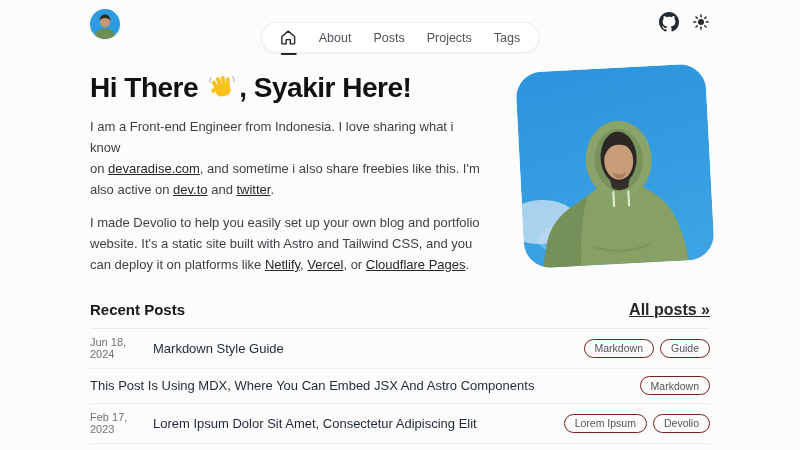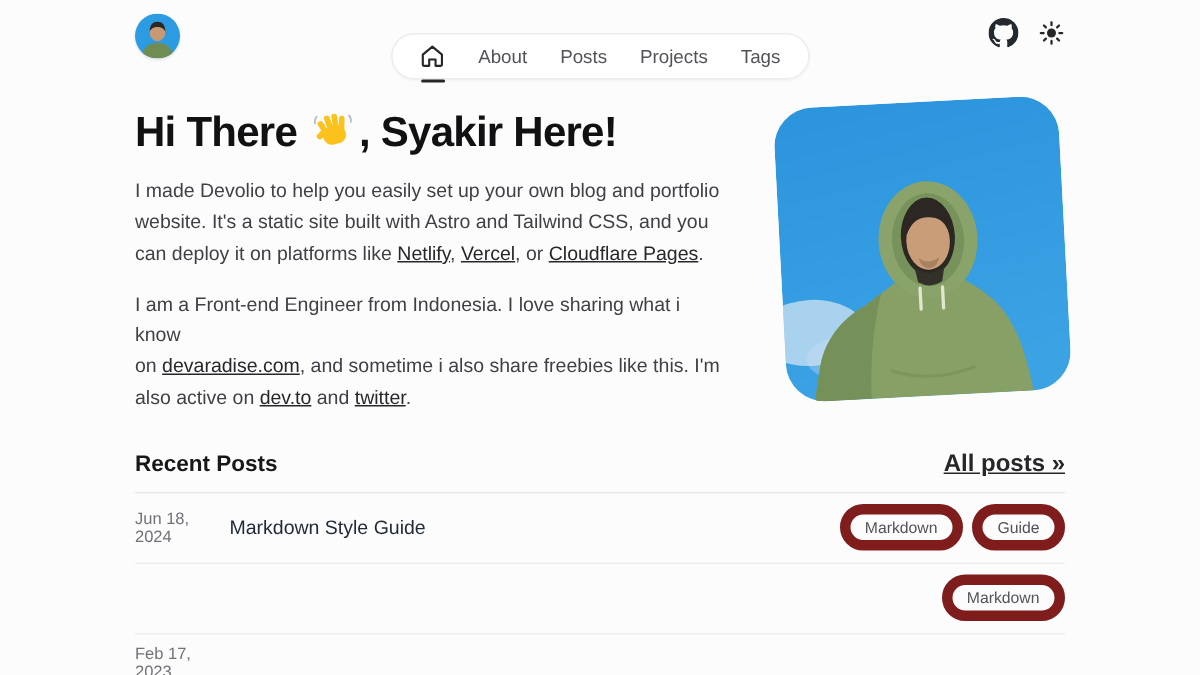--- a/index.html
+++ b/index.html
@@ -83,21 +83,21 @@
     cursor: pointer;
   }
   .post-date { width: 63px; flex-shrink: 0; font-size: 11px; color: #71717a; }
   .post-title {
     font-size: 13px; font-weight: 500; color: #1f2937;
     text-decoration: none; white-space: nowrap; overflow: hidden; text-overflow: ellipsis;
   }
   .post-tags { margin-left: auto; padding-left: 10px; display: flex; gap: 6px; flex-shrink: 0; }
   .tag-pill {
     font-size: 10.5px; color: #52525b; white-space: nowrap;
-    border: 7px solid #7f1d1d; background: #fcfcfc;
+    border: 1px solid #7f1d1d; background: #fcfcfc;
     border-radius: 999px; padding: 2.5px 10px; cursor: pointer;
   }
 </style>
 </head>
 <body>
 
 <header class="site-header">
 
   <div class="avatar">
     <svg width="30" height="30" viewBox="0 0 30 30">
@@ -152,22 +152,22 @@
               <rect x="7" y="6.5" width="4.4" height="12" rx="2.2" fill="#fcc21b" transform="rotate(-18 9.2 12.5)"></rect>
               <rect x="12" y="3.8" width="4.4" height="14.5" rx="2.2" fill="#fcc21b" transform="rotate(-6 14.2 11)"></rect>
               <rect x="16.8" y="3.8" width="4.4" height="14.5" rx="2.2" fill="#fcc21b" transform="rotate(5 19 11)"></rect>
               <rect x="21.6" y="6.5" width="4.2" height="12" rx="2.1" fill="#fcc21b" transform="rotate(15 23.7 12.5)"></rect>
               <rect x="7.5" y="12.5" width="17.5" height="14" rx="6.5" fill="#fcc21b"></rect>
               <rect x="2.6" y="14.5" width="9" height="4.6" rx="2.3" fill="#fcc21b" transform="rotate(-32 7 16.8)"></rect>
             </g>
             <path d="M3.5 5.5 q-1.8 2.2 -1.2 5" stroke="#b9bdc4" stroke-width="1.4" fill="none" stroke-linecap="round"></path>
             <path d="M28.2 4.5 q1.9 2.1 1.4 5" stroke="#b9bdc4" stroke-width="1.4" fill="none" stroke-linecap="round"></path>
           </svg><span>, Syakir Here!</span></h1>
+      <p><span>I am a Front-end Engineer from Indonesia. I love sharing what i know</span><br><span>on </span><a class="inline-link">devaradise.com</a><span>, and sometime i also share freebies like this. I'm</span><br><span>also active on </span><a class="inline-link">dev.to</a><span> and </span><a class="inline-link">twitter</a><span>.</span></p>
       <p><span>I made Devolio to help you easily set up your own blog and portfolio</span><br><span>website. It's a static site built with Astro and Tailwind CSS, and you</span><br><span>can deploy it on platforms like </span><a class="inline-link">Netlify</a><span>, </span><a class="inline-link">Vercel</a><span>, or </span><a class="inline-link">Cloudflare Pages</a><span>.</span></p>
-      <p><span>I am a Front-end Engineer from Indonesia. I love sharing what i know</span><br><span>on </span><a class="inline-link">devaradise.com</a><span>, and sometime i also share freebies like this. I'm</span><br><span>also active on </span><a class="inline-link">dev.to</a><span> and </span><a class="inline-link">twitter</a><span>.</span></p>
     </div>
 
     <div class="photo-card">
       <svg width="190" height="196" viewBox="0 0 190 196">
         <defs>
           <linearGradient id="sky" x1="0" y1="0" x2="0.2" y2="1">
             <stop offset="0" stop-color="#2b94dd"></stop>
             <stop offset="1" stop-color="#3ba2e4"></stop>
           </linearGradient>
         </defs>
@@ -205,26 +205,32 @@
     <ul class="post-list">
         <li class="post-row">
     <span class="post-date">Jun 18, 2024</span>
     <a class="post-title">Markdown Style Guide</a>
     <span class="post-tags">
             <span class="tag-pill">Markdown</span>
             <span class="tag-pill">Guide</span>
           </span>
   </li>
         <li class="post-row">
+    <a class="post-title">This Post Is Using MDX, Where You Can Embed JSX And Astro Components</a>
     <span class="post-tags">
             <span class="tag-pill">Markdown</span>
           </span>
   </li>
         <li class="post-row">
     <span class="post-date">Feb 17, 2023</span>
+    <a class="post-title">Lorem Ipsum Dolor Sit Amet, Consectetur Adipiscing Elit</a>
+    <span class="post-tags">
+            <span class="tag-pill">Lorem Ipsum</span>
+            <span class="tag-pill">Devolio</span>
+          </span>
   </li>
         <li class="post-row">
     
     
     
   </li>
       </ul>
   </section>
 
 </main>

